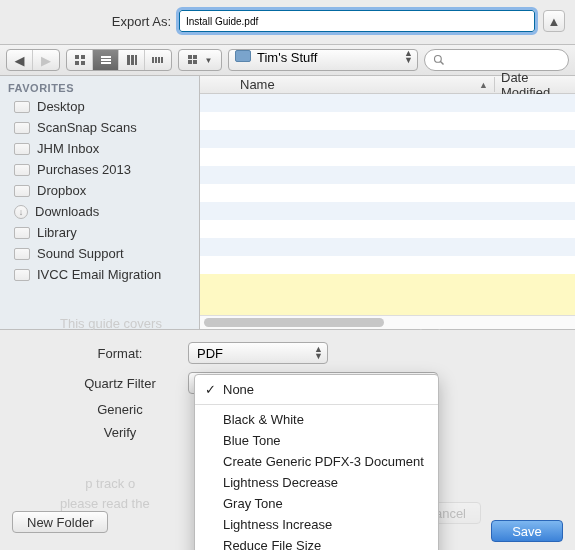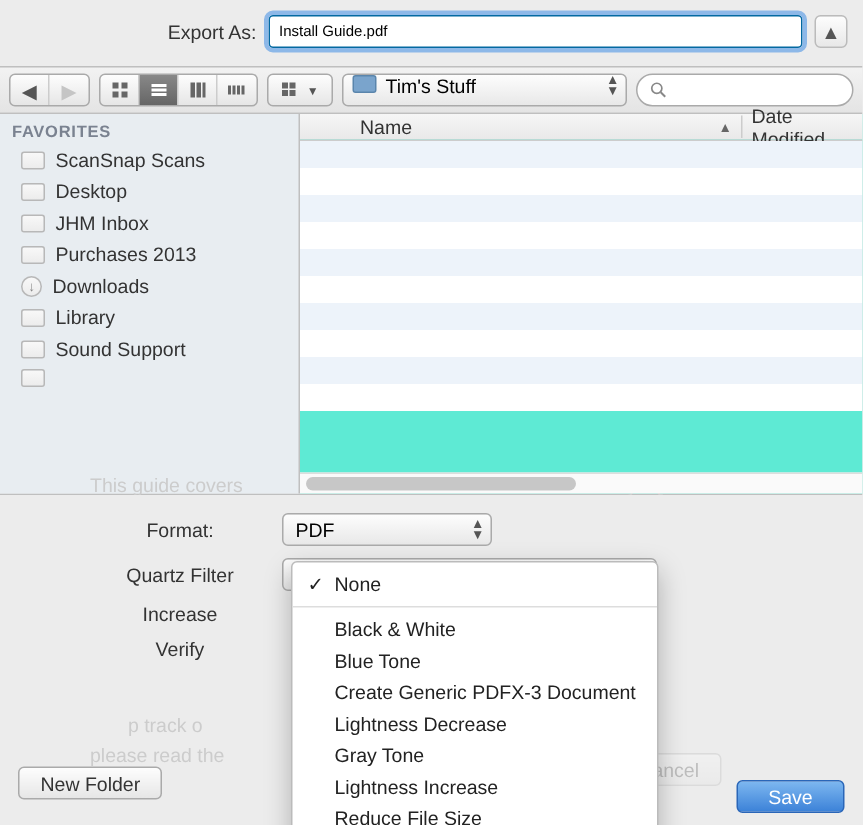--- a/index.html
+++ b/index.html
@@ -18,21 +18,21 @@
   .path-pop .arrows{ position:absolute; right:4px; font-size:9px; color:#555; line-height:7px;}
   .path-pop .foldericon{ width:16px; height:12px; background:#7aa4cc; border-radius:2px; position:relative; border:1px solid #5a85ac;}
   .search { flex:1 1 auto; min-width: 110px; height:22px; border:1px solid #aaa; border-radius:11px; background:#fff; display:flex; align-items:center; padding:0 8px; gap:4px; color:#888;}
   .search svg { width:12px; height:12px; fill:#888;}
   .midsplit { display:flex; height:254px; border-bottom:1px solid #bfbfbf;}
   .sidebar { width:200px; background:#e8edf1; border-right:1px solid #bfbfbf; overflow-y:auto;}
   .sidebar-hd { font-size:11px; color:#7a8290; font-weight:bold; padding:6px 8px 2px 8px; letter-spacing:0.5px;}
   .side-item { display:flex; align-items:center; gap:7px; padding:3px 8px 3px 14px; color:#333; cursor:default;}
   .side-item .fi { width:16px; height:12px; border:1px solid #b8b8b8; border-radius:2px; background:linear-gradient(#f8f8f8,#ececec); position:relative;}
   .side-item .fi.dn{ border-radius:50%; width:14px; height:14px; display:flex; align-items:center; justify-content:center; font-size:9px; color:#888;}
-  .filepane { flex:1; display:flex; flex-direction:column; background:#5eead4;}
+  .filepane { flex:1; display:flex; flex-direction:column; background:#fef9c3;}
   .columns { display:flex; background:linear-gradient(#f6f6f6,#e9e9e9); border-bottom:1px solid #ccc; height:18px; font-size:11px; color:#333; align-items:center;}
   .col-name { flex:1; padding-left:40px; display:flex; align-items:center; justify-content:space-between; padding-right:6px; border-right:1px solid #ccc;}
   .col-date { width:80px; padding-left:6px;}
   .filerows { flex:1; overflow:auto; position:relative;}
   .filerows .stripe{ height:18px;}
   .filerows .stripe:nth-child(odd){ background:#edf3fa;}
   .filerows .stripe:nth-child(even){ background:#fff;}
   .hscroll { height:14px; border-top:1px solid #ddd; background:#fafafa; position:relative;}
   .hscroll .thumb{ position:absolute; left:4px; top:2px; width:180px; height:9px; background:#c7c7c7; border-radius:5px;}
   .bottompanel { position:relative; padding:12px 60px 6px 60px; background:#ececec;}
@@ -132,48 +132,53 @@
         <line x1="10" y1="10" x2="14" y2="14" stroke="#888" stroke-width="1.8"></line>
       </svg>
   </div>
 </div>
 
 <div class="midsplit">
   <div class="sidebar">
     <div class="sidebar-hd">FAVORITES</div>
     <div class="side-item">
         <span class="fi"></span>
+        <span>Desktop</span>
+      </div>
+    <div class="side-item">
+        <span class="fi"></span>
         <span>ScanSnap Scans</span>
       </div>
     <div class="side-item">
         <span class="fi"></span>
-        <span>Desktop</span>
-      </div>
-    <div class="side-item">
-        <span class="fi"></span>
         <span>JHM Inbox</span>
       </div>
     <div class="side-item">
         <span class="fi"></span>
         <span>Purchases 2013</span>
+      </div>
+    <div class="side-item">
+        <span class="fi"></span>
+        <span>Dropbox</span>
       </div>
     <div class="side-item">
         <span class="fi dn">↓</span>
         <span>Downloads</span>
       </div>
     <div class="side-item">
         <span class="fi"></span>
         <span>Library</span>
       </div>
     <div class="side-item">
         <span class="fi"></span>
         <span>Sound Support</span>
       </div>
     <div class="side-item">
         <span class="fi"></span>
+        <span>IVCC Email Migration</span>
       </div>
   </div>
   <div class="filepane">
     <div class="columns">
       <div class="col-name">
           <span>Name</span>
           <span class="sort-ind">▲</span>
         </div>
       <div class="col-date">Date Modified</div>
     </div>
@@ -203,21 +208,21 @@
       <span class="arrows">▲<br>▼</span>
     </div>
   </div>
   <div class="row">
     <span class="rlabel">Quartz Filter</span>
     <div class="popup" style="min-width:250px;">
       <span>None</span>
     </div>
   </div>
   <div class="row ghost-row">
-    <span class="rlabel">Increase</span>
+    <span class="rlabel">Generic</span>
   </div>
   <div class="row ghost-row">
     <span class="rlabel">Verify</span>
   </div>
 
   <div class="dropdown">
     <div class="dd-item checked">None</div>
     <div class="dd-sep"></div>
     <div class="dd-item">Black &amp; White</div>
     <div class="dd-item">Blue Tone</div>

